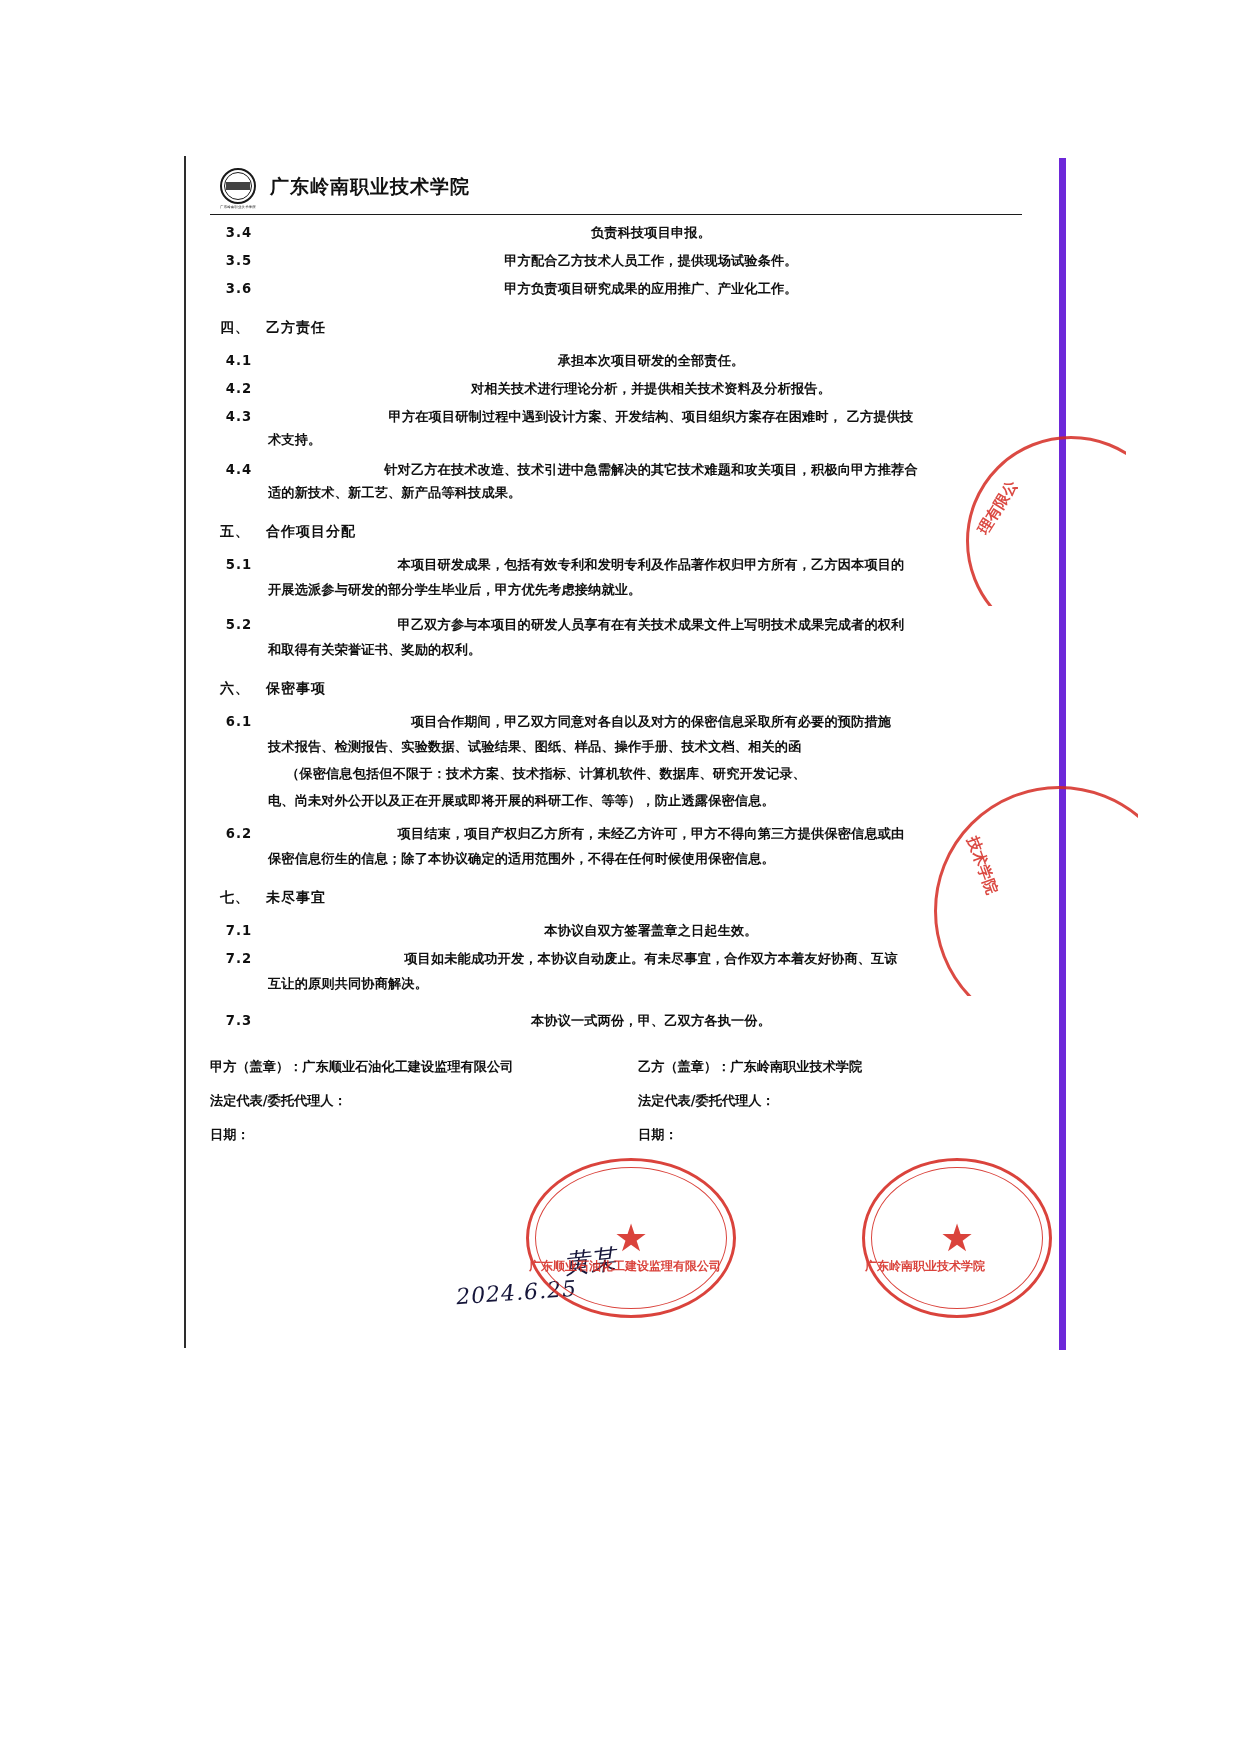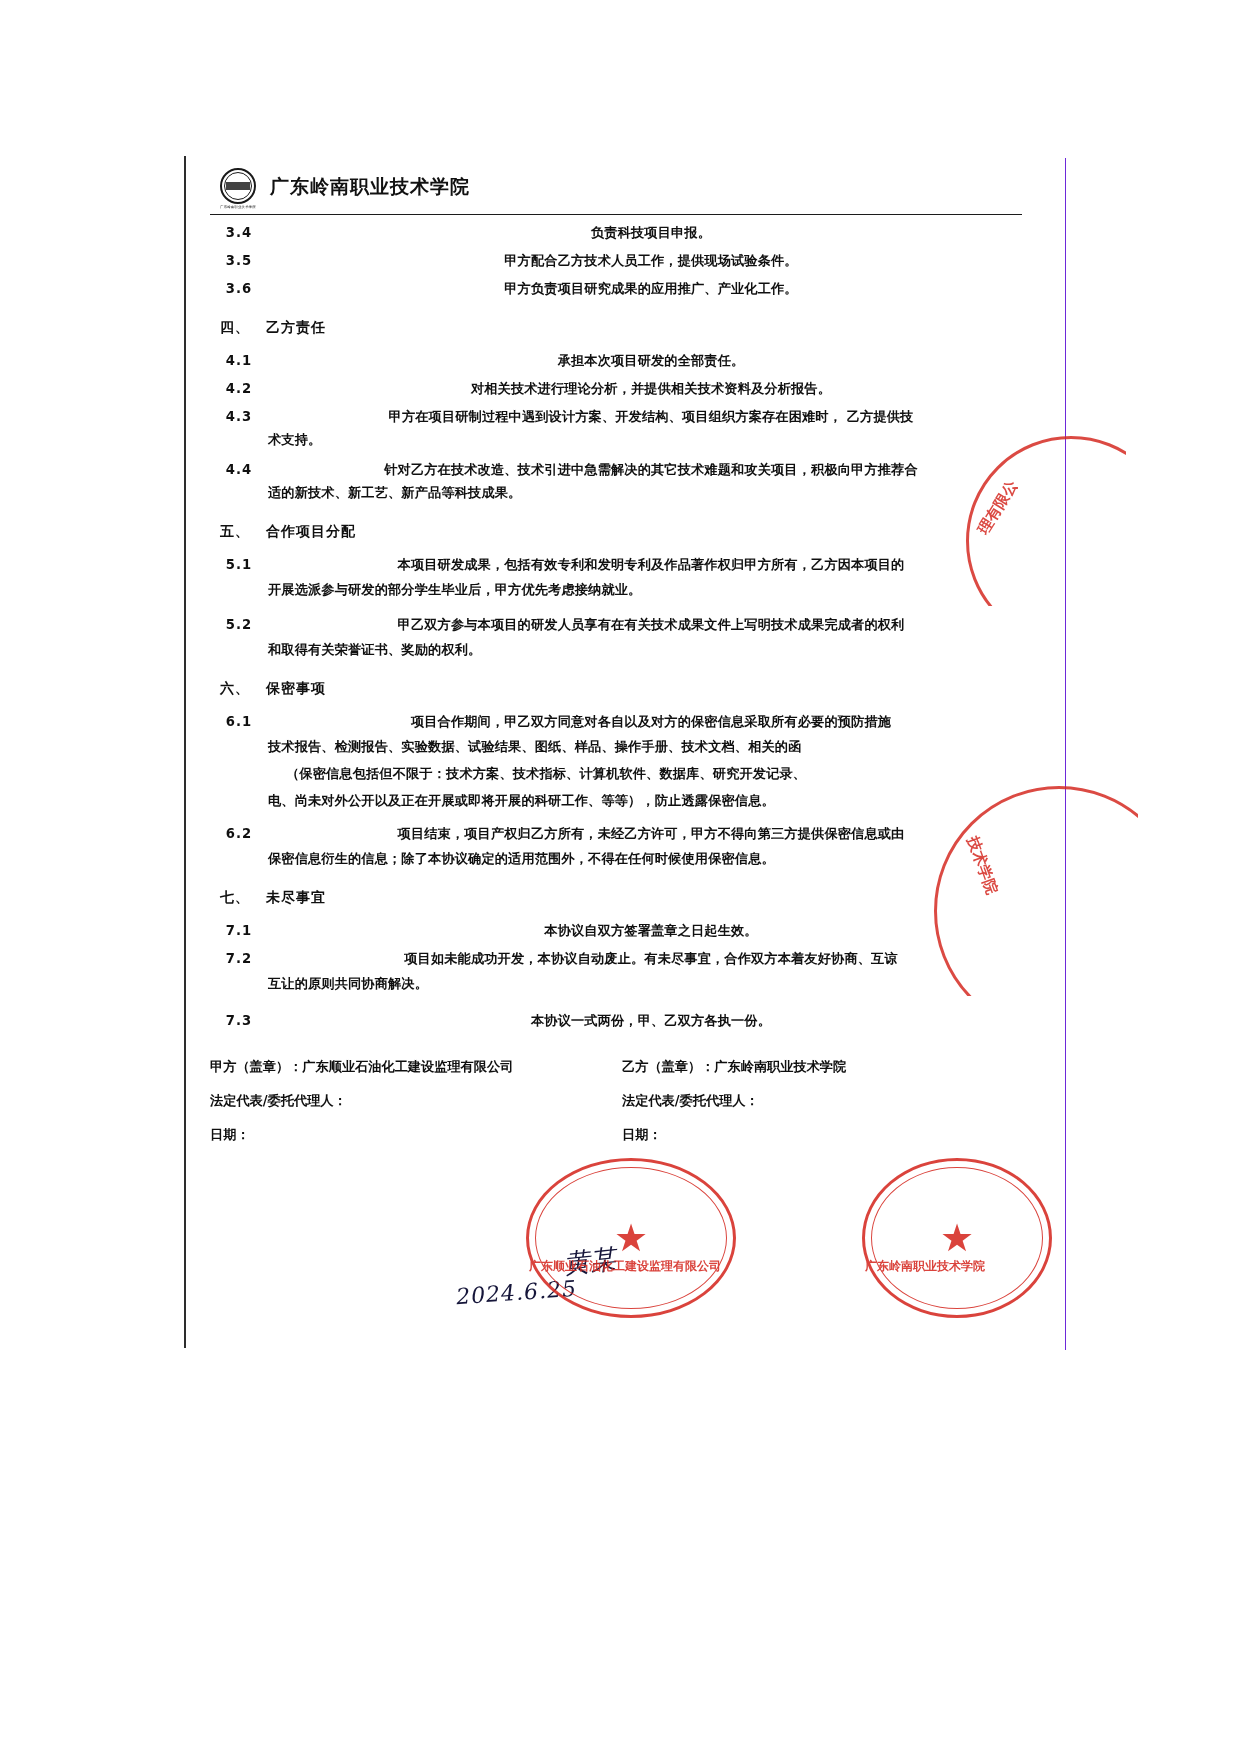--- a/index.html
+++ b/index.html
@@ -16,21 +16,21 @@
   }
 
   
   #page-sheet {
     position: absolute;
     left: 186px;
     top: 158px;
     width: 880px;
     height: 1192px;
     background: #ffffff;
-    border-right: 1px solid #6d28d9;
+    border-right: 7px solid #6d28d9;
     box-sizing: border-box;
   }
   #page-sheet::before {
     content: "";
     position: absolute;
     left: -2px; top: -2px;
     width: 2px; height: 1192px;
     background: #2d2d2d;
   }
 
@@ -164,21 +164,21 @@
     position: relative;
     height: 34px;
   }
   .sig-left {
     position: absolute;
     left: 0;
     white-space: nowrap;
   }
   .sig-right {
     position: absolute;
-    left: 412px;
+    left: 428px;
     white-space: nowrap;
   }
 
   
   .seal {
     position: absolute;
     border-radius: 50%;
     border: 3px solid #d52a22;
     box-sizing: border-box;
     color: #d52a22;

